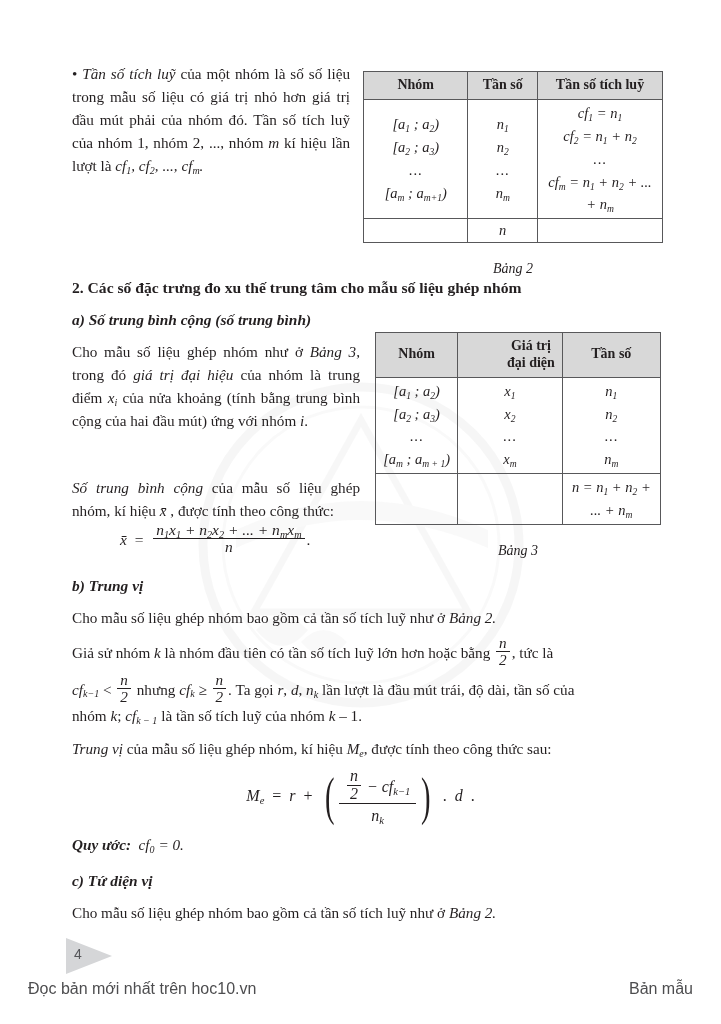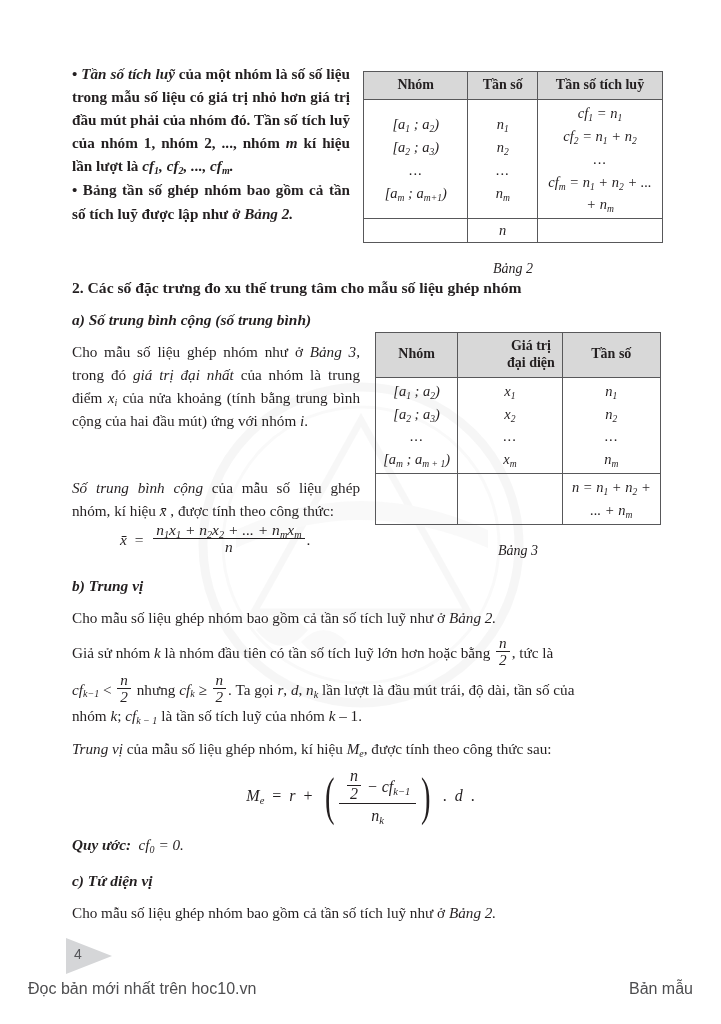--- a/index.html
+++ b/index.html
@@ -63,21 +63,20 @@
 
   
   .col-left {
     position: absolute;
     left: 72px;
     top: 62px;
     width: 278px;
     font-size: 15.2px;
     line-height: 1.52;
     text-align: justify;
-    font-weight: bold;
   }
   .col-left p { margin: 0 0 1px 0; }
 
   
   .tbl {
     border-collapse: collapse;
     background: transparent;
     font-size: 14.5px;
   }
   .tbl td, .tbl th {
@@ -262,23 +261,20 @@
   <path d="M105 262 q22 -24 46 0 q-23 28 -46 0 z" fill="#ececec"></path>
 </svg>
 
 <div id="page">
 
   <div class="col-left">
     <p>
       • <span class="ital">Tần số tích luỹ</span><span>&nbsp;của một nhóm là số số liệu trong mẫu số liệu có giá trị nhỏ hơn giá trị đầu mút phải của nhóm đó. Tần số tích luỹ của nhóm 1, nhóm 2, ..., nhóm <span class="ital">m</span> kí hiệu lần lượt là</span>
       <span class="ital">cf<sub>1</sub>, cf<sub>2</sub>, ..., cf<sub>m</sub>.</span>
     </p>
-    <p>
-      <span>• Bảng tần số ghép nhóm bao gồm cả tần số tích luỹ được lập như ở </span><span class="ital">Bảng 2.</span>
-    </p>
   </div>
 
   <div id="table2-block">
     <table class="tbl" id="table2">
       <thead>
         <tr>
           <th class="c-group">Nhóm</th>
           <th class="c-freq">Tần số</th>
           <th class="c-cum">Tần số tích luỹ</th>
         </tr>
@@ -312,21 +308,21 @@
       </tbody>
     </table>
     <div class="caption">Bảng 2</div>
   </div>
 
   <div class="h-section" style="top:279px;font-family:Liberation Serif, serif;">2. Các số đặc trưng đo xu thế trung tâm cho mẫu số liệu ghép nhóm</div>
 
   <div class="h-sub" style="top:311px;">a) Số trung bình cộng (số trung bình)</div>
 
   <div class="col-left2" style="top:340px;">
-    Cho mẫu số liệu ghép nhóm như ở <span class="ital">Bảng 3</span>, trong đó <span class="ital">giá trị đại nhất</span> của nhóm là trung điểm <span class="ital">x<sub>i</sub></span> của nửa khoảng (tính bằng trung bình cộng của hai đầu mút) ứng với nhóm <span class="ital">i</span>.
+    Cho mẫu số liệu ghép nhóm như ở <span class="ital">Bảng 3</span>, trong đó <span class="ital">giá trị đại hiệu</span> của nhóm là trung điểm <span class="ital">x<sub>i</sub></span> của nửa khoảng (tính bằng trung bình cộng của hai đầu mút) ứng với nhóm <span class="ital">i</span>.
   </div>
 
   <div class="col-left2" style="top:476px;">
     <span class="ital">Số trung bình cộng</span> của mẫu số liệu ghép nhóm, kí hiệu <span class="ital">x̄</span> , được tính theo công thức:
   </div>
 
   <div class="formula-mean">
     <span>x̄</span>
     <span style="font-style:normal;">&nbsp;=&nbsp;</span>
     <span class="frac">

